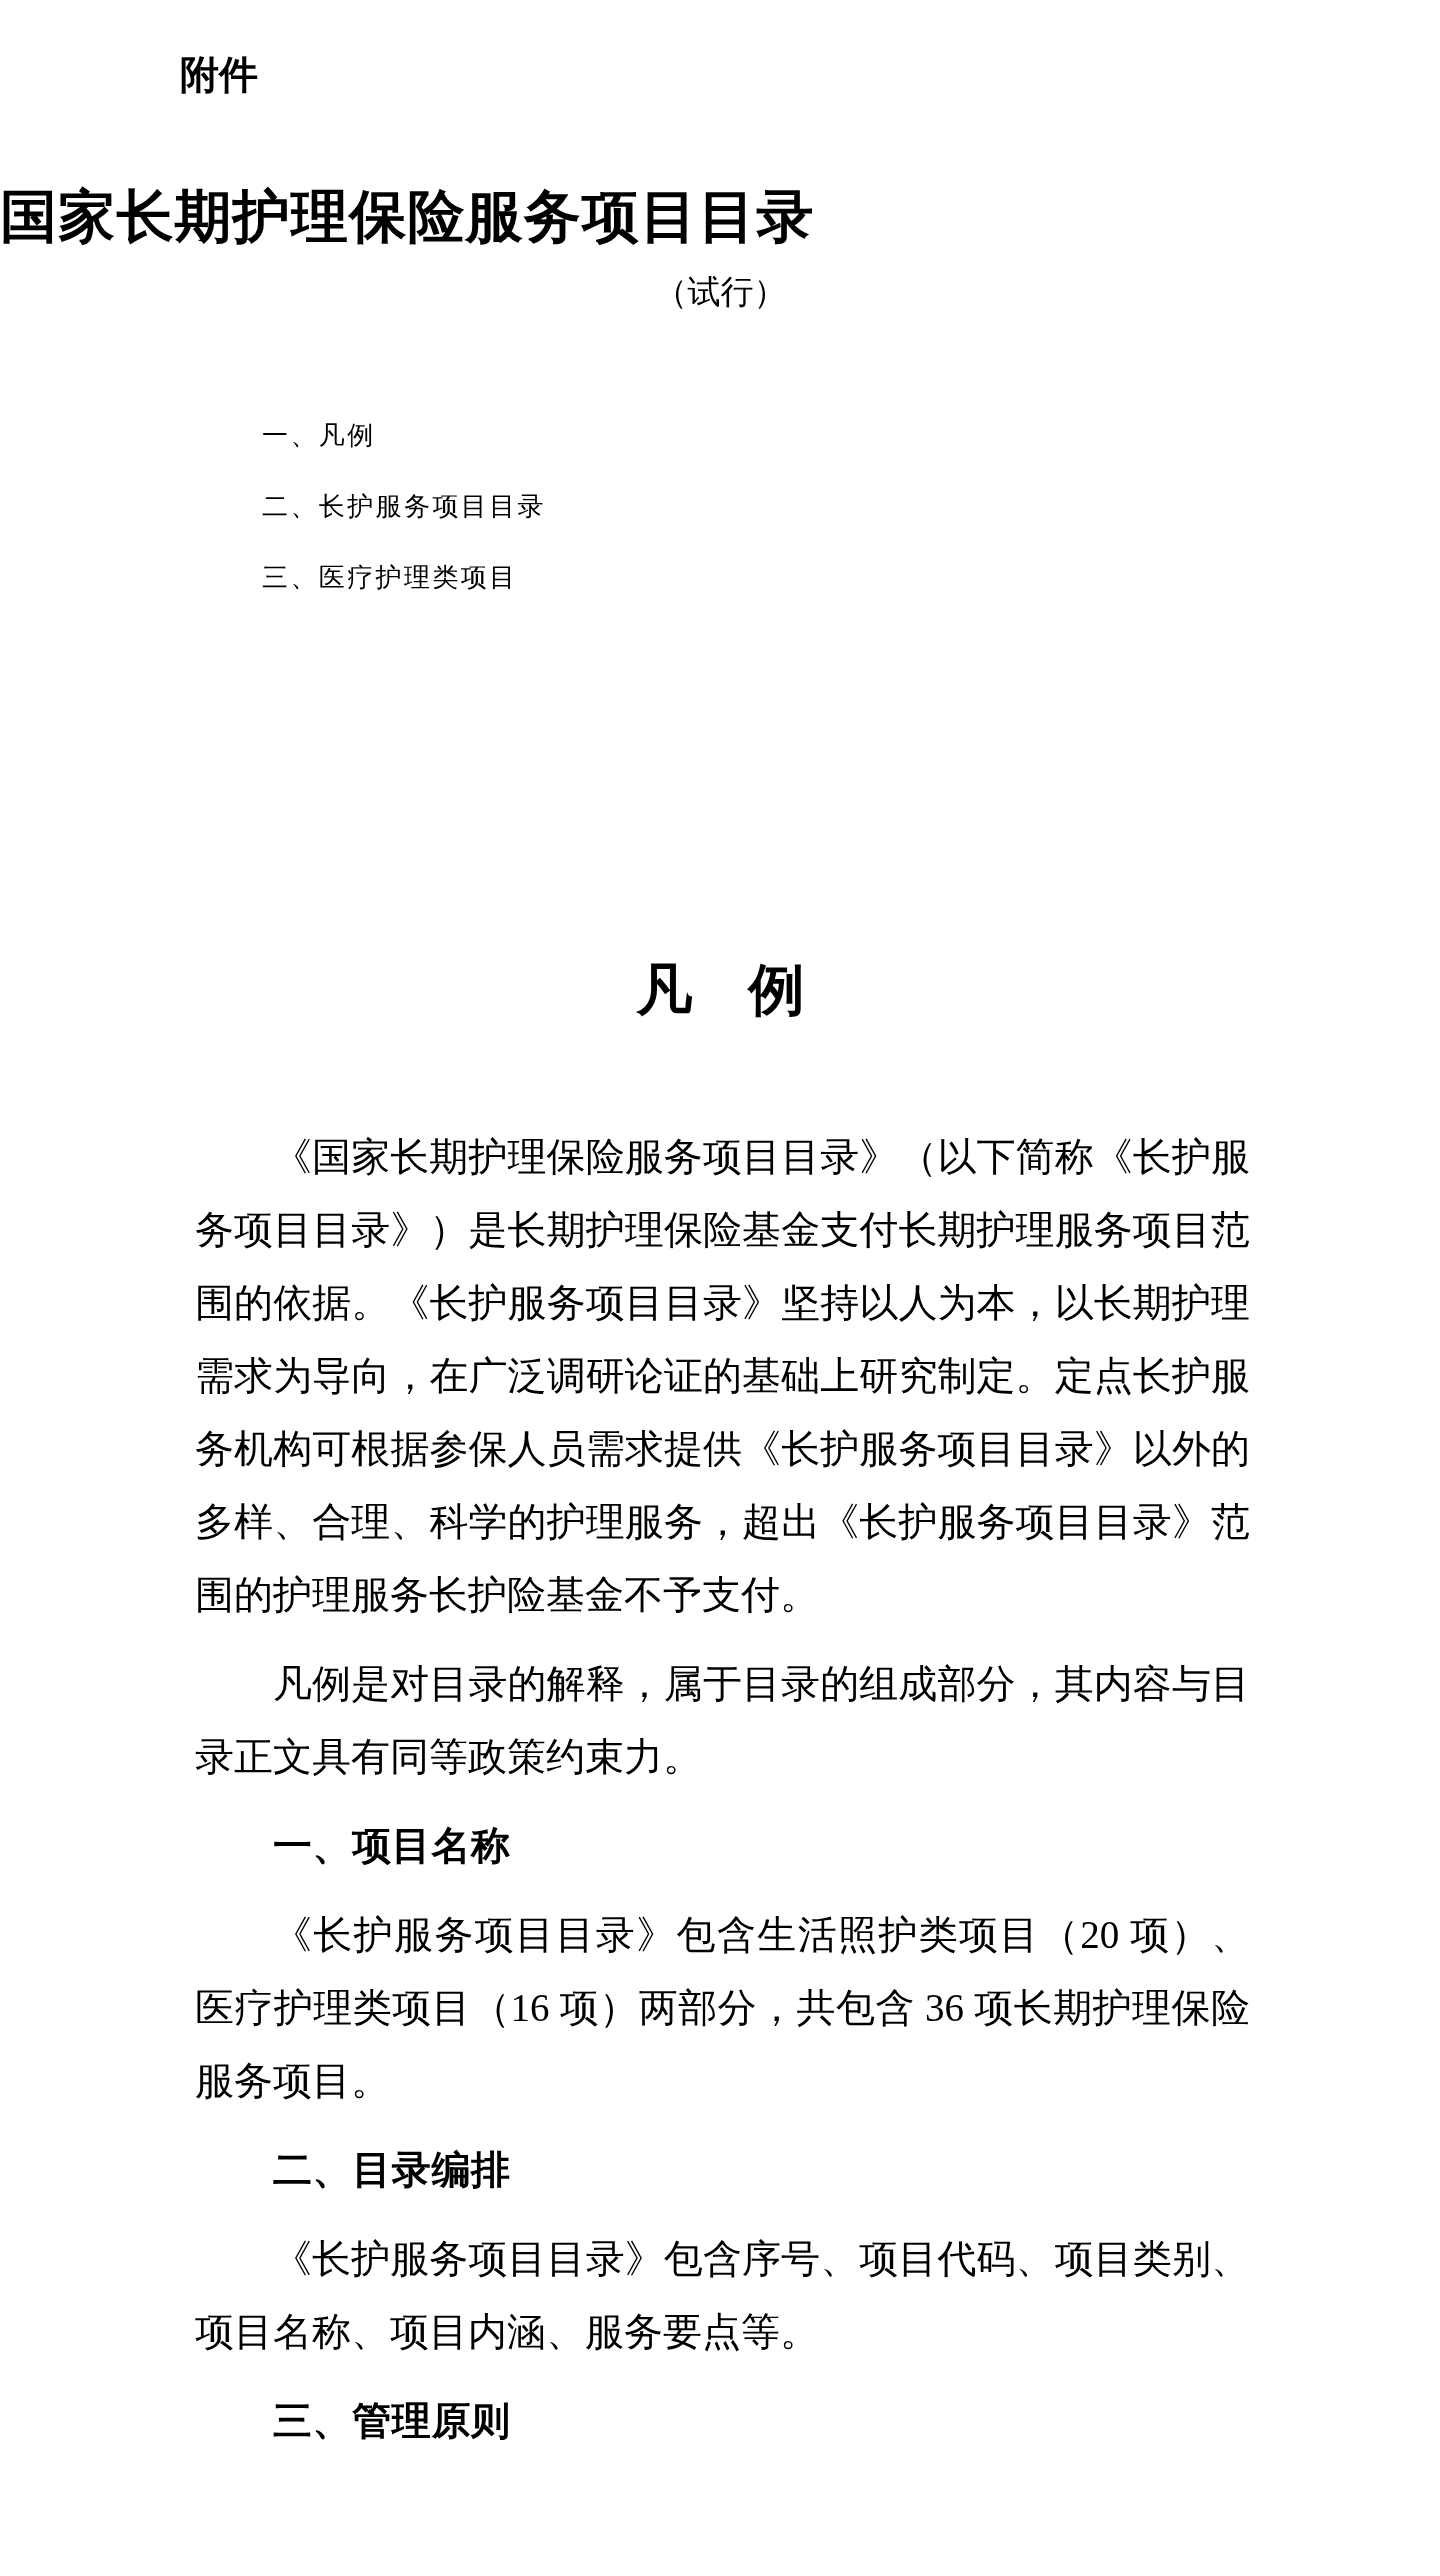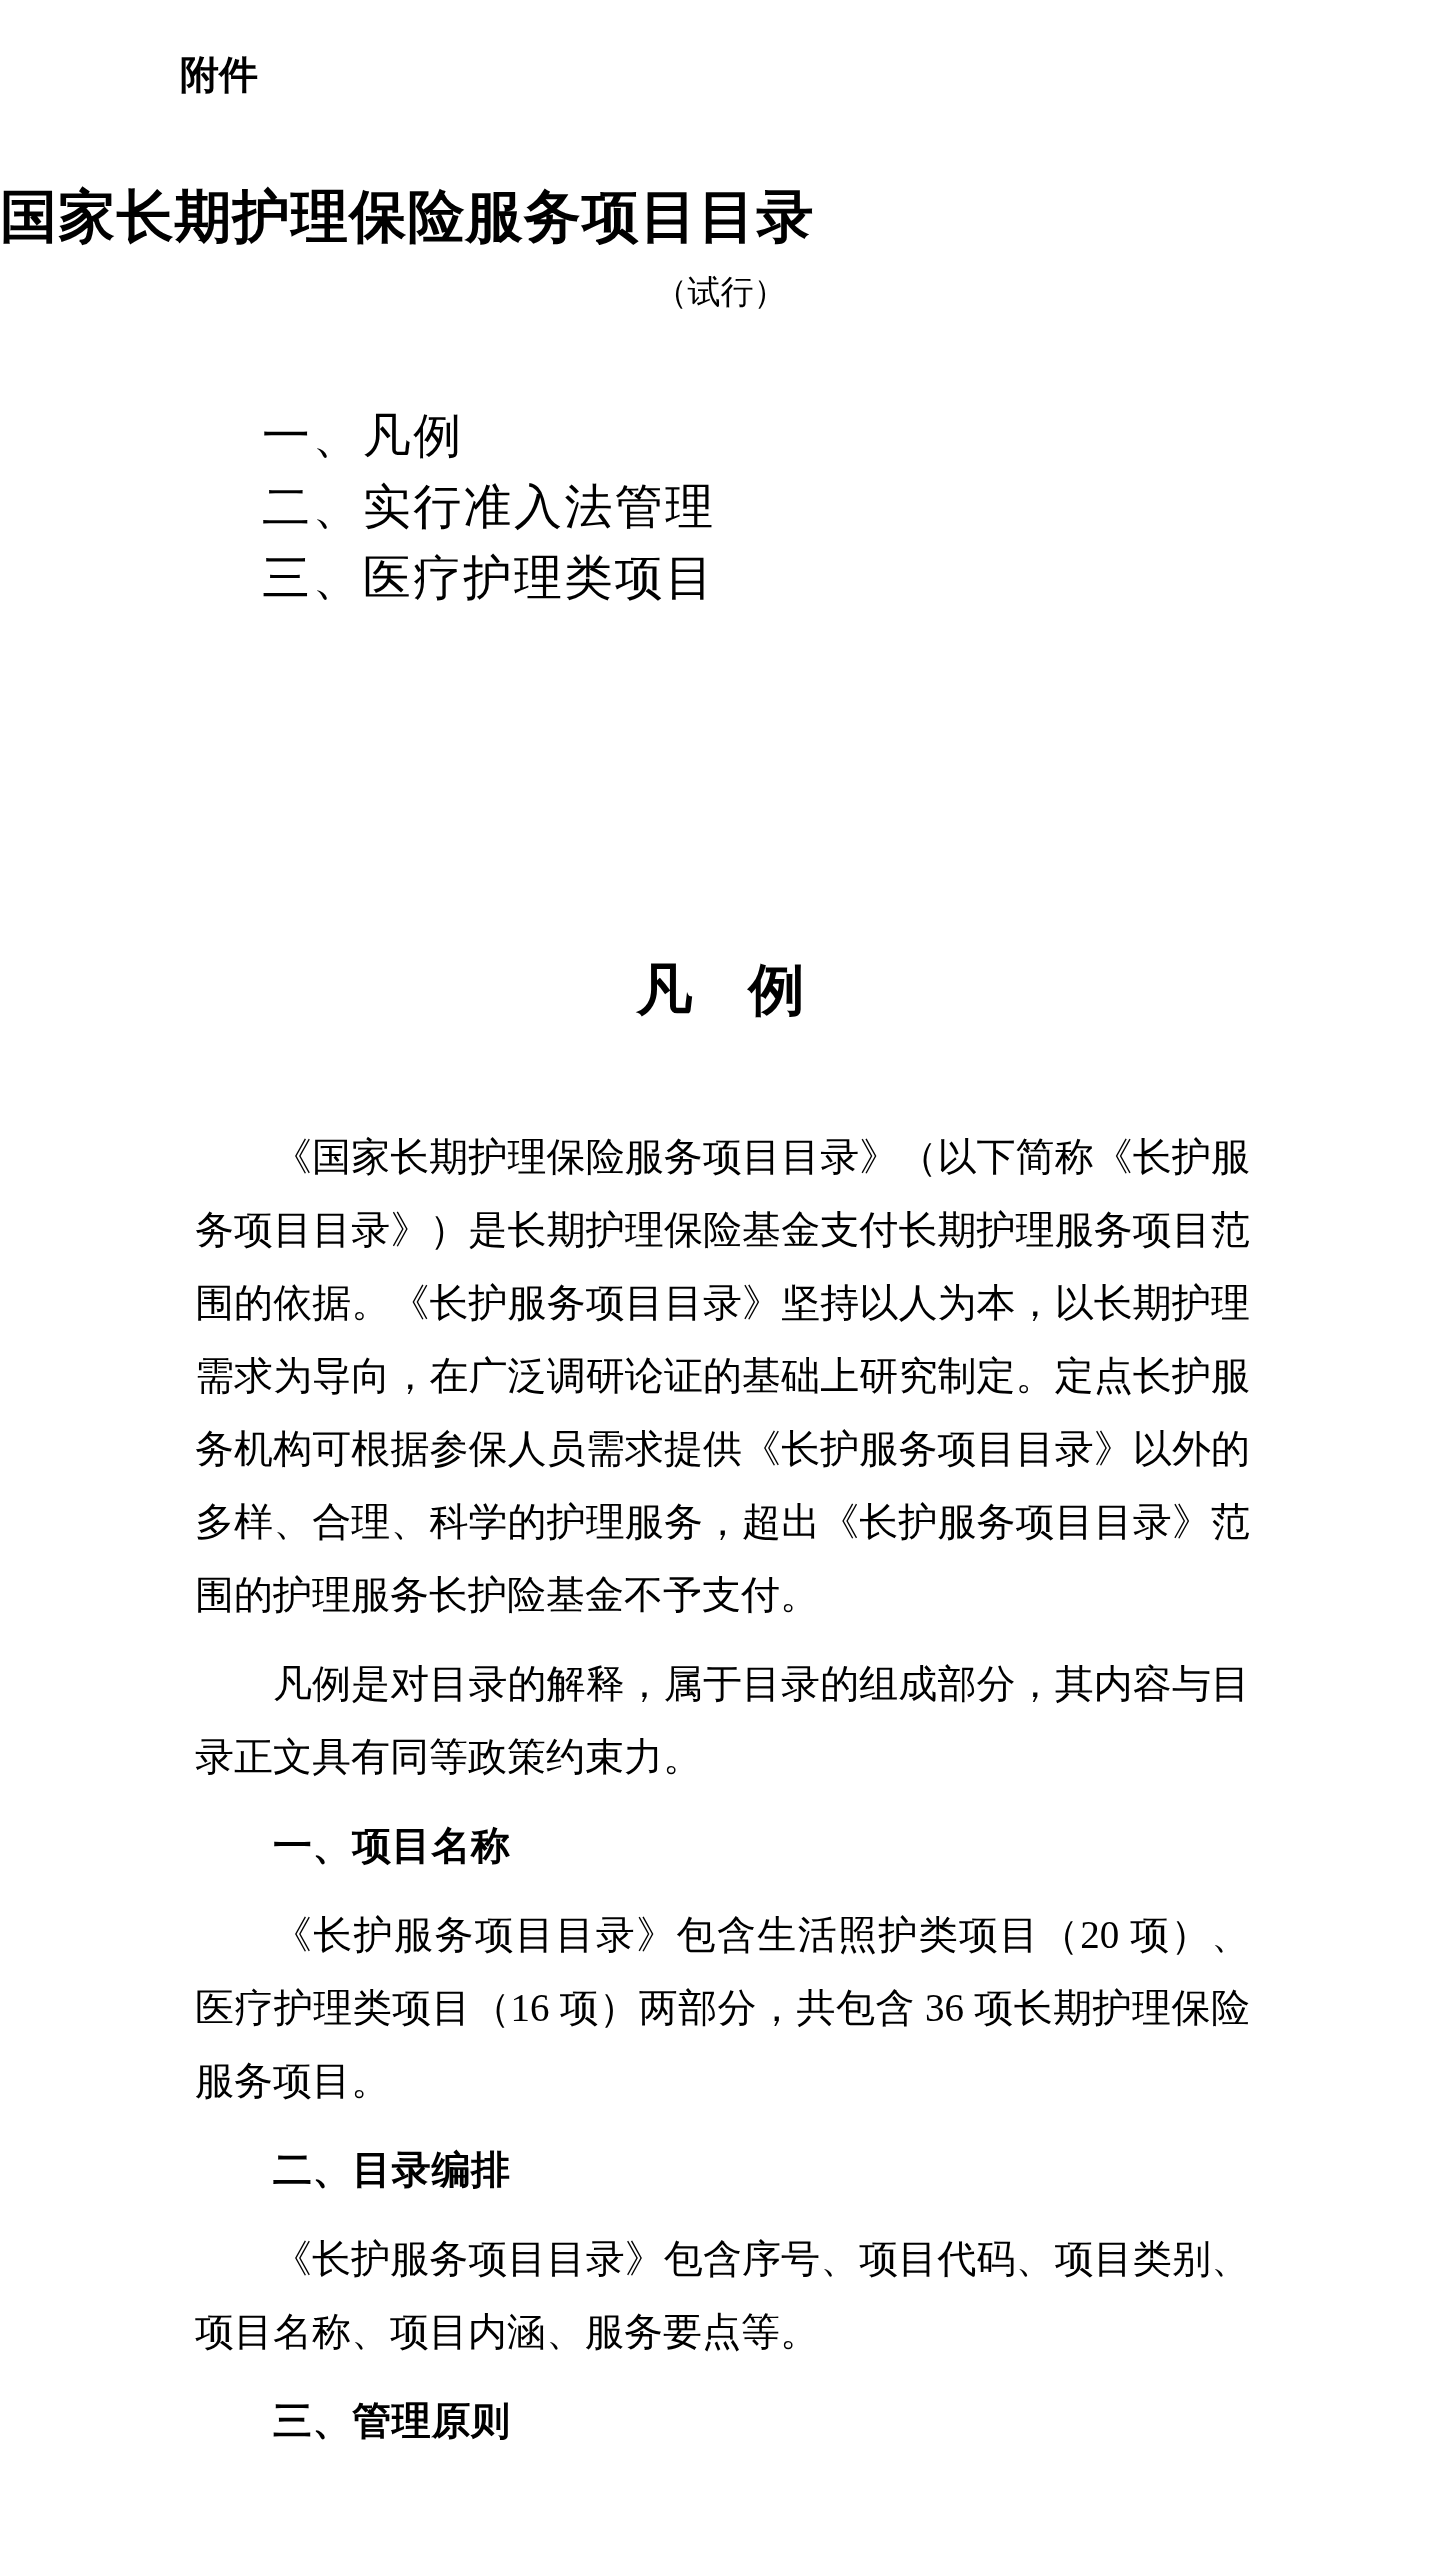--- a/index.html
+++ b/index.html
@@ -46,21 +46,21 @@
     width: 100%;
     text-align: center;
     font-size: 33px;
     line-height: 40px;
     font-family: "Liberation Serif", "DejaVu Serif", serif;
   }
   .toc {
     position: absolute;
     left: 262px;
     top: 400px;
-    font-size: 48px;
+    font-size: 26px;
     line-height: 71px;
     letter-spacing: 2.4px;
   }
   .toc-item { white-space: nowrap; }
   .section-heading {
     position: absolute;
     left: 0;
     top: 957px;
     width: 100%;
     margin: 0;
@@ -100,21 +100,21 @@
 <div class="page">
 
   <div class="attachment">附件</div>
 
   <h1 class="doc-title">国家长期护理保险服务项目目录</h1>
 
   <div class="doc-subtitle">（试行）</div>
 
   <div class="toc">
     <div class="toc-item">一、凡例</div>
-    <div class="toc-item">二、实行准入法管理</div>
+    <div class="toc-item">二、长护服务项目目录</div>
     <div class="toc-item">三、医疗护理类项目</div>
   </div>
 
   <h2 class="section-heading">凡　例</h2>
 
   <div class="body-text">
     <p class="para">《国家长期护理保险服务项目目录》（以下简称《长护服务项目目录》）是长期护理保险基金支付长期护理服务项目范围的依据。《长护服务项目目录》坚持以人为本，以长期护理需求为导向，在广泛调研论证的基础上研究制定。定点长护服务机构可根据参保人员需求提供《长护服务项目目录》以外的多样、合理、科学的护理服务，超出《长护服务项目目录》范围的护理服务长护险基金不予支付。</p>
     <p class="para">凡例是对目录的解释，属于目录的组成部分，其内容与目录正文具有同等政策约束力。</p>
     <p class="sub-heading">一、项目名称</p>
     <p class="para">《长护服务项目目录》包含生活照护类项目（20 项）、医疗护理类项目（16 项）两部分，共包含 36 项长期护理保险服务项目。</p>

